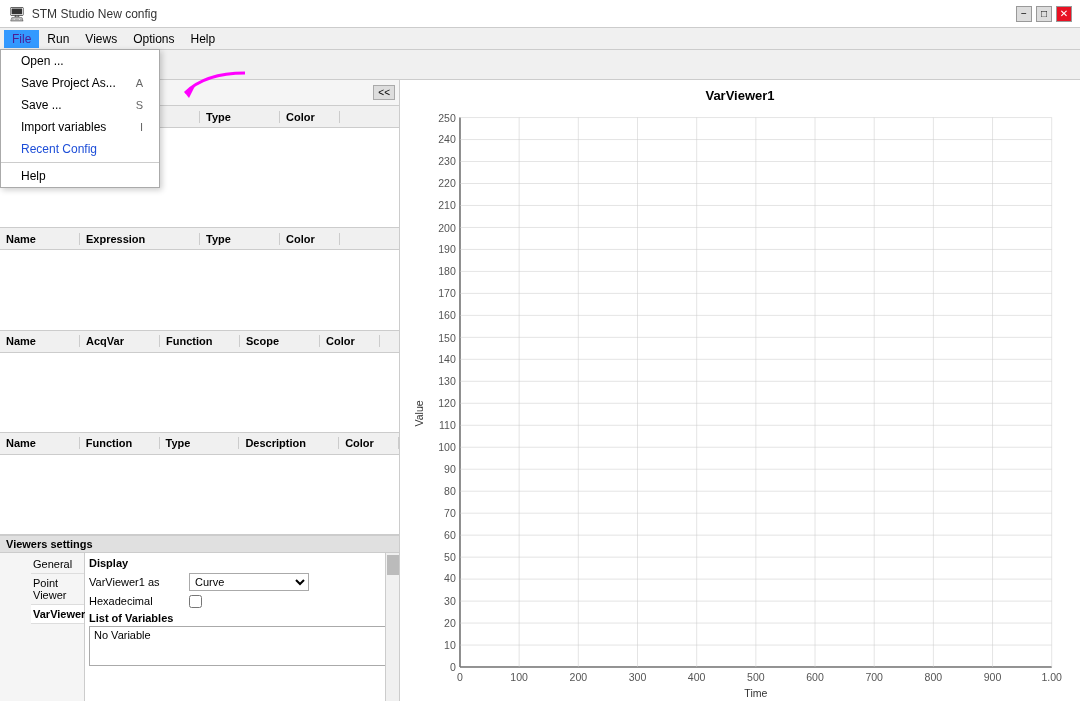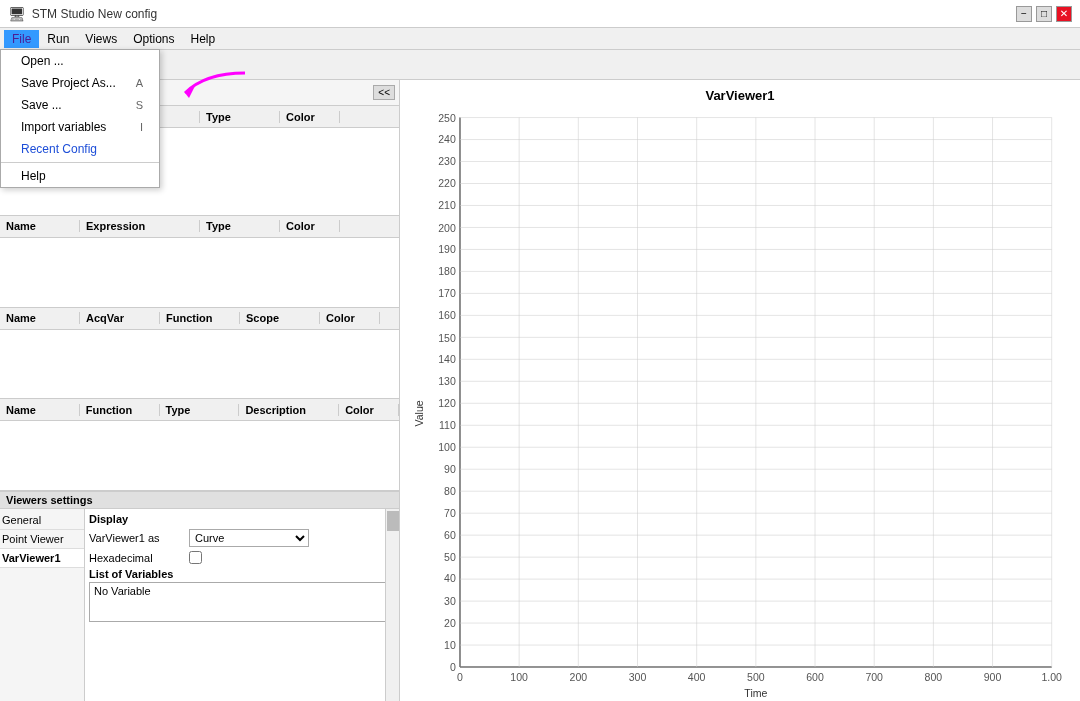--- a/index.html
+++ b/index.html
@@ -109,21 +109,21 @@
     }
     .table-header-row .col {
       padding: 0 6px;
       border-right: 1px solid #ccc;
     }
     .table-body { min-height: 50px; background: #fff; }
 
     
     .viewers-settings {
       border-top: 1px solid #ccc;
-      height: 210px;
+      height: 166px;
       display: flex;
       flex-direction: column;
       background: #0f172a;
     }
     .viewers-settings-title {
       background: #e0e0e0;
       border-bottom: 1px solid #ccc;
       padding: 2px 6px;
       font-size: 11px;
       font-weight: bold;
@@ -137,20 +137,21 @@
       width: 85px;
       border-right: 1px solid #ccc;
       background: #f5f5f5;
       padding-top: 2px;
     }
     .vs-tab {
       padding: 3px 2px;
       font-size: 11px;
       cursor: pointer;
       border-bottom: 1px solid #ddd;
+      margin-left: 31px;
     }
     .vs-tab.active { background: #fff; font-weight: bold; }
     .vs-right {
       flex: 1;
       padding: 4px;
       background: #fff;
       position: relative;
     }
     .vs-row {
       display: flex;

